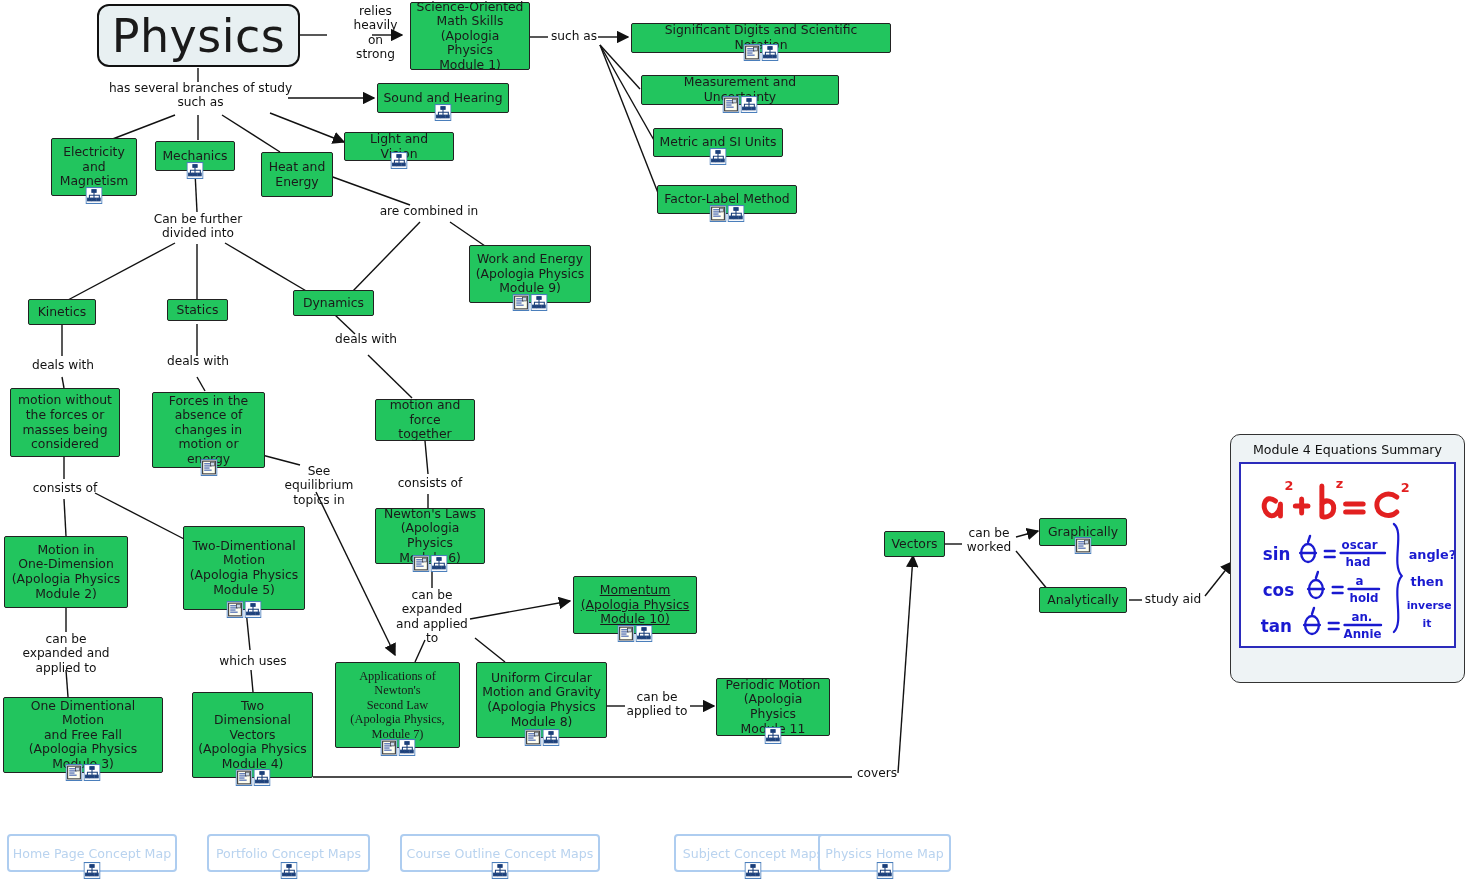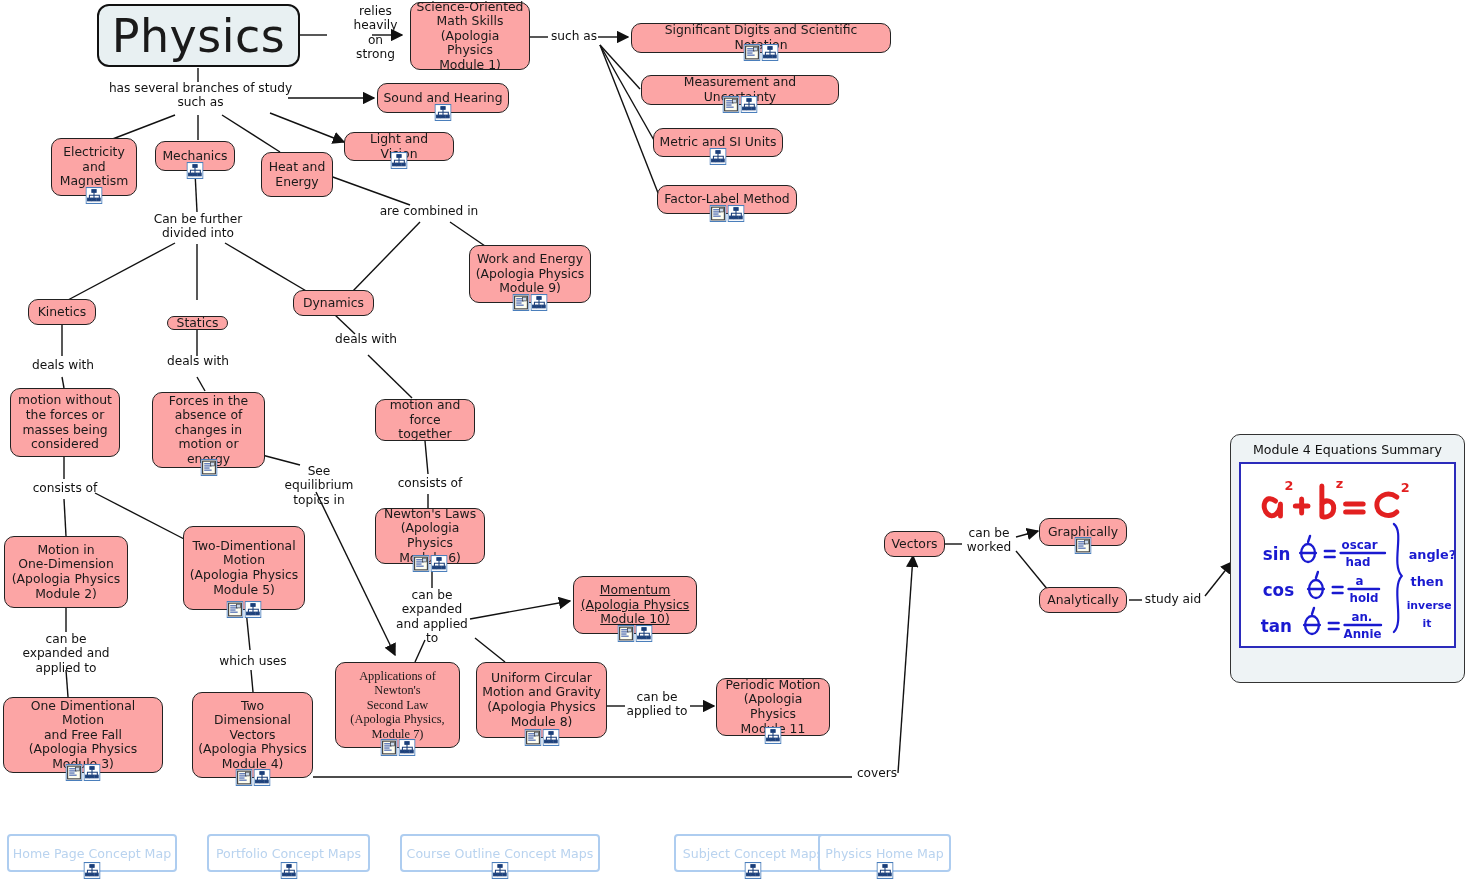--- a/index.html
+++ b/index.html
@@ -3,23 +3,23 @@
 <meta charset="utf-8">
 <style>
   html,body{margin:0;padding:0;background:#ffffff;}
   body{font-family:"DejaVu Sans","Liberation Sans",sans-serif;}
   #stage{position:relative;width:1466px;height:883px;background:#fff;overflow:hidden;}
   svg.links{position:absolute;left:0;top:0;width:1466px;height:883px;pointer-events:none;}
 
   .node{
     position:absolute;
     box-sizing:border-box;
-    background:#fca5a5;
+    background:#22c55e;
     border:1.4px solid #222;
-    border-radius:10px;
+    border-radius:2px;
     color:#1a1a1a;
     font-size:12.4px;
     line-height:14.6px;
     text-align:center;
     display:flex;
     align-items:center;
     justify-content:center;
     padding:3px 5px;
     white-space:pre-line;
   }
@@ -388,21 +388,21 @@
             <path d="M8 5.2 L8 7.8 M3.7 10.4 L3.7 7.8 L13 7.8 L13 10.4 M8 7.8 L8 10.4" fill="none"></path>
           </g>
         </svg>
     </span>
   </div>
 
   <div class="node" style="left:28px;top:299px;width:68px;height:26px;">
     <span class="ntext">Kinetics</span>
   </div>
 
-  <div class="node" style="left:167px;top:316px;width:61px;height:14px;">
+  <div class="node" style="left:167px;top:299px;width:61px;height:22px;">
     <span class="ntext">Statics</span>
   </div>
 
   <div class="node" style="left:293px;top:290px;width:81px;height:26px;">
     <span class="ntext">Dynamics</span>
   </div>
 
   <div class="node" style="left:10px;top:388px;width:110px;height:69px;">
     <span class="ntext">motion without
 the forces or

